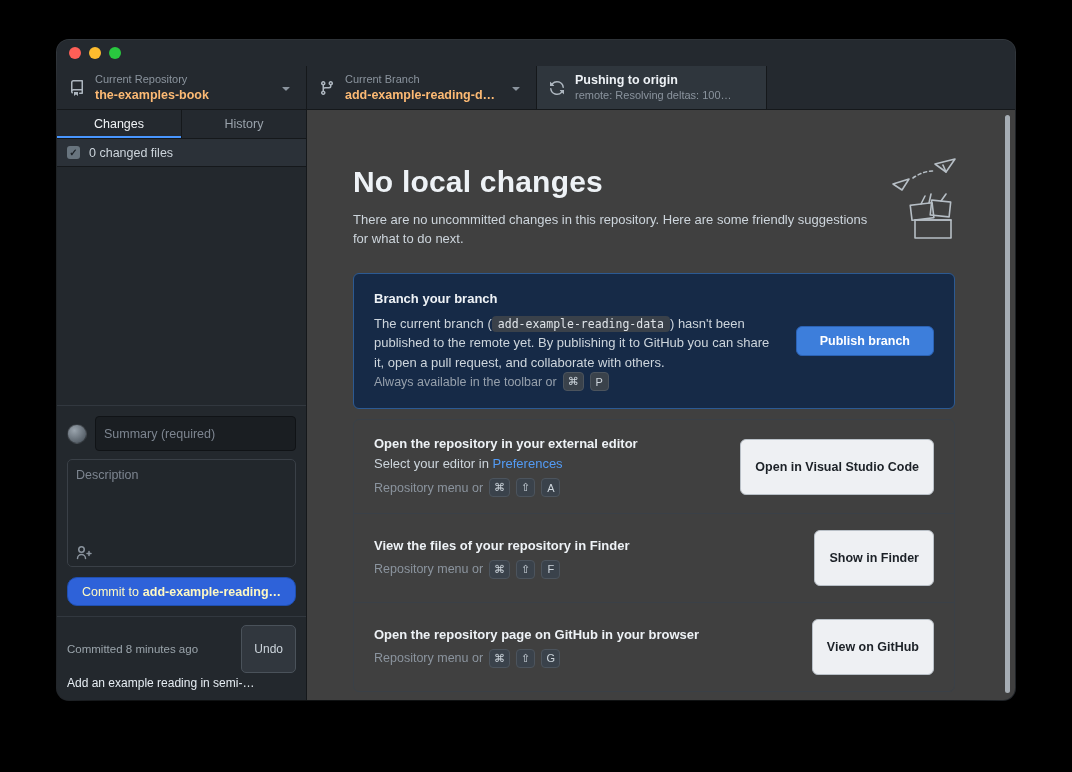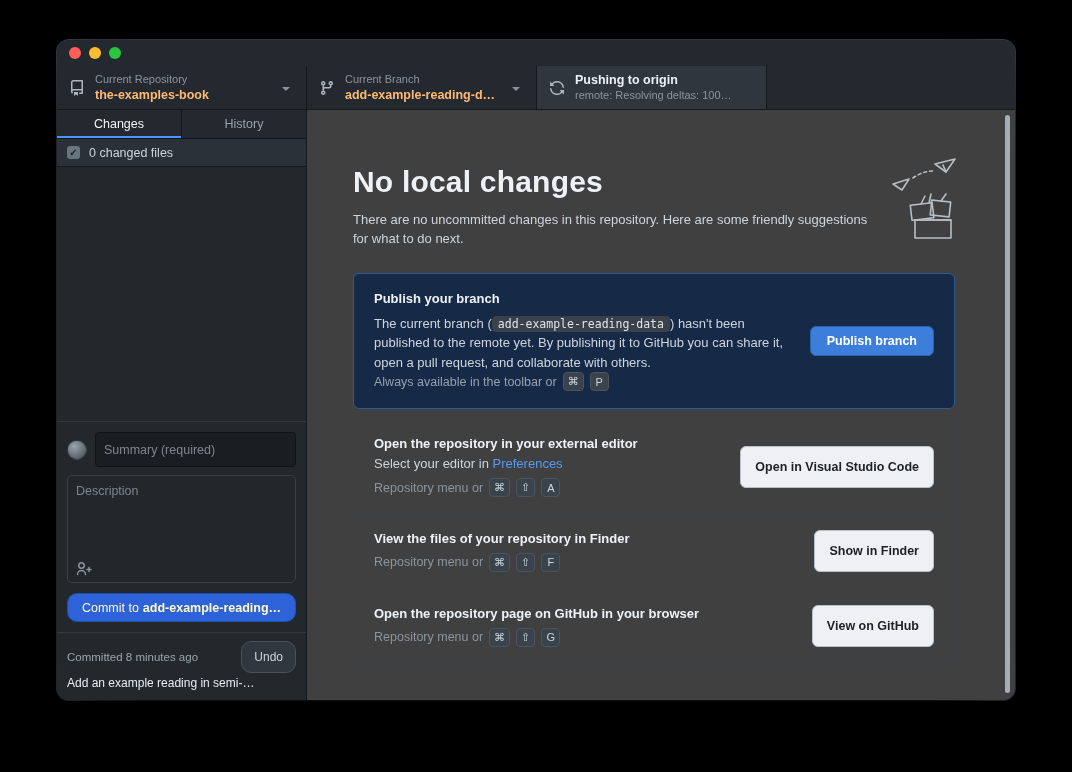--- a/index.html
+++ b/index.html
@@ -53,46 +53,46 @@
   .desc-box { position:relative; height:108px; background:#22272c; border:1px solid #3a4047; border-radius:5px; margin-bottom:10px; }
   .desc-box textarea { width:100%; height:76px; background:transparent; border:none; resize:none; color:#e6edf3; font-size:12.5px; padding:8px; outline:none; font-family:inherit; }
   .desc-box textarea::placeholder { color:#7d8590; }
   .coauthor { position:absolute; left:8px; bottom:6px; color:#8b949e; display:flex; }
   .commit-btn { width:100%; height:29px; background:#2e62d9; border:1px solid #1f4fb0; border-radius:10px; color:#fef9c3; font-size:12.5px; display:flex; align-items:center; justify-content:center; white-space:nowrap; overflow:hidden; }
   .commit-btn .b { font-weight:700; margin-left:4px; }
 
   .undo-row { border-top:1px solid #32383f; padding:8px 10px 10px; flex:none; }
   .undo-top { display:flex; align-items:center; justify-content:space-between; }
   .undo-title { font-size:11.5px; color:#9aa4ab; }
-  .undo-btn { padding:8px 12px; font-size:12px; color:#cdd5dc; background:#31373e; border:1px solid #4a525a; border-radius:10px; }
+  .undo-btn { padding:16px 12px; font-size:12px; color:#cdd5dc; background:#31373e; border:1px solid #4a525a; border-radius:5px; }
   .undo-msg { font-size:12px; color:#e6edf3; margin-top:3px; white-space:nowrap; overflow:hidden; }
 
   
   .main { flex:1; position:relative; background:#404040; padding:55px 60px 0 46px; overflow:hidden; }
   .main h1 { font-size:30px; font-weight:600; color:#eef2f6; letter-spacing:.2px; }
   .subtitle { margin-top:12px; font-size:13px; color:#cdd5dc; max-width:515px; line-height:1.45; }
   .illustration { position:absolute; top:46px; right:56px; }
 
   .publish-panel { margin-top:24px; background:#162a47; border:1px solid #2c5a93; border-radius:6px; padding:17px 20px; display:flex; align-items:center; }
   .pp-text { flex:1; padding-right:18px; }
   .pp-title { font-size:13px; font-weight:700; color:#eef2f6; margin-bottom:8px; }
   .pp-body { font-size:13px; color:#cdd5dc; line-height:1.5; max-width:462px; }
   .branch-chip { font-family:"DejaVu Sans Mono", monospace; font-size:11.5px; background:#3a414a; color:#dfe4e9; padding:1px 6px; border-radius:4px; }
   .pp-hint { margin-top:0; font-size:12.5px; color:#96a0ac; display:flex; align-items:center; }
   kbd { display:inline-flex; align-items:center; justify-content:center; min-width:19px; height:19px; padding:0 4px; margin-left:6px; background:#3a424b; border:1px solid #4c545d; border-radius:4px; font-size:11px; color:#cdd5dc; font-family:inherit; }
-  .publish-btn { flex:none; padding:7px 16px; background:#3d7edb; border:1px solid #2b62b4; border-radius:6px; color:#fff; font-size:12.5px; font-weight:600; }
+  .publish-btn { flex:none; padding:7px 23px; background:#3d7edb; border:1px solid #2b62b4; border-radius:6px; color:#fff; font-size:12.5px; font-weight:600; }
 
   .suggestions { margin-top:10px; border:1px solid #3a4047; border-radius:6px; }
   .sugg-row { display:flex; align-items:center; justify-content:space-between; padding:16px 20px; }
   .sugg-row + .sugg-row { border-top:1px solid #3a4047; }
   .sg-title { font-size:13px; font-weight:700; color:#eef2f6; }
   .sg-sub { font-size:13px; color:#cdd5dc; margin-top:5px; }
   .sg-link { color:#539bf5; text-decoration:none; }
   .sg-hint { font-size:12.5px; color:#8b949e; margin-top:7px; display:flex; align-items:center; }
-  .light-btn { flex:none; padding:13px 14px; background:#eef0f3; border:1px solid #b9c0c7; border-radius:6px; color:#1c2127; font-size:12.5px; font-weight:600; white-space:nowrap; margin-left:20px; }
+  .light-btn { flex:none; padding:20px 14px; background:#eef0f3; border:1px solid #b9c0c7; border-radius:6px; color:#1c2127; font-size:12.5px; font-weight:600; white-space:nowrap; margin-left:20px; }
 
   .scroll-thumb { position:absolute; right:5px; top:5px; width:5px; height:578px; background:#b9c1c9; opacity:.85; border-radius:3px; }
 </style>
 </head>
 <body>
 
 <div class="window">
 
   <div class="titlebar">
     <div class="traffic">
@@ -203,21 +203,21 @@
           <rect x="48" y="48" width="22" height="15" transform="rotate(-7 59 55)"></rect>
           <rect x="68" y="45" width="19" height="15" transform="rotate(6 77 52)"></rect>
           <rect x="52" y="64" width="36" height="18"></rect>
           <path d="M52 64 L88 64"></path>
           <path d="M58 48 l4 -8 M66 47 l2 -9 M78 45 l5 -7"></path>
         </svg>
       </span>
 
       <section class="publish-panel">
         <div class="pp-text">
-          <div class="pp-title">Publish your branch</div>
+          <div class="pp-title">Branch your branch</div>
           <p class="pp-body">
             <span>The current branch (</span><code class="branch-chip">add-example-reading-data</code><span>) hasn't been published to the remote yet. By publishing it to GitHub you can share it, open a pull request, and collaborate with others.</span>
           </p>
           <div class="pp-hint">
             <span>Always available in the toolbar or</span>
             <kbd>⌘</kbd>
             <kbd>P</kbd>
           </div>
         </div>
         <button class="publish-btn">Publish branch</button>

